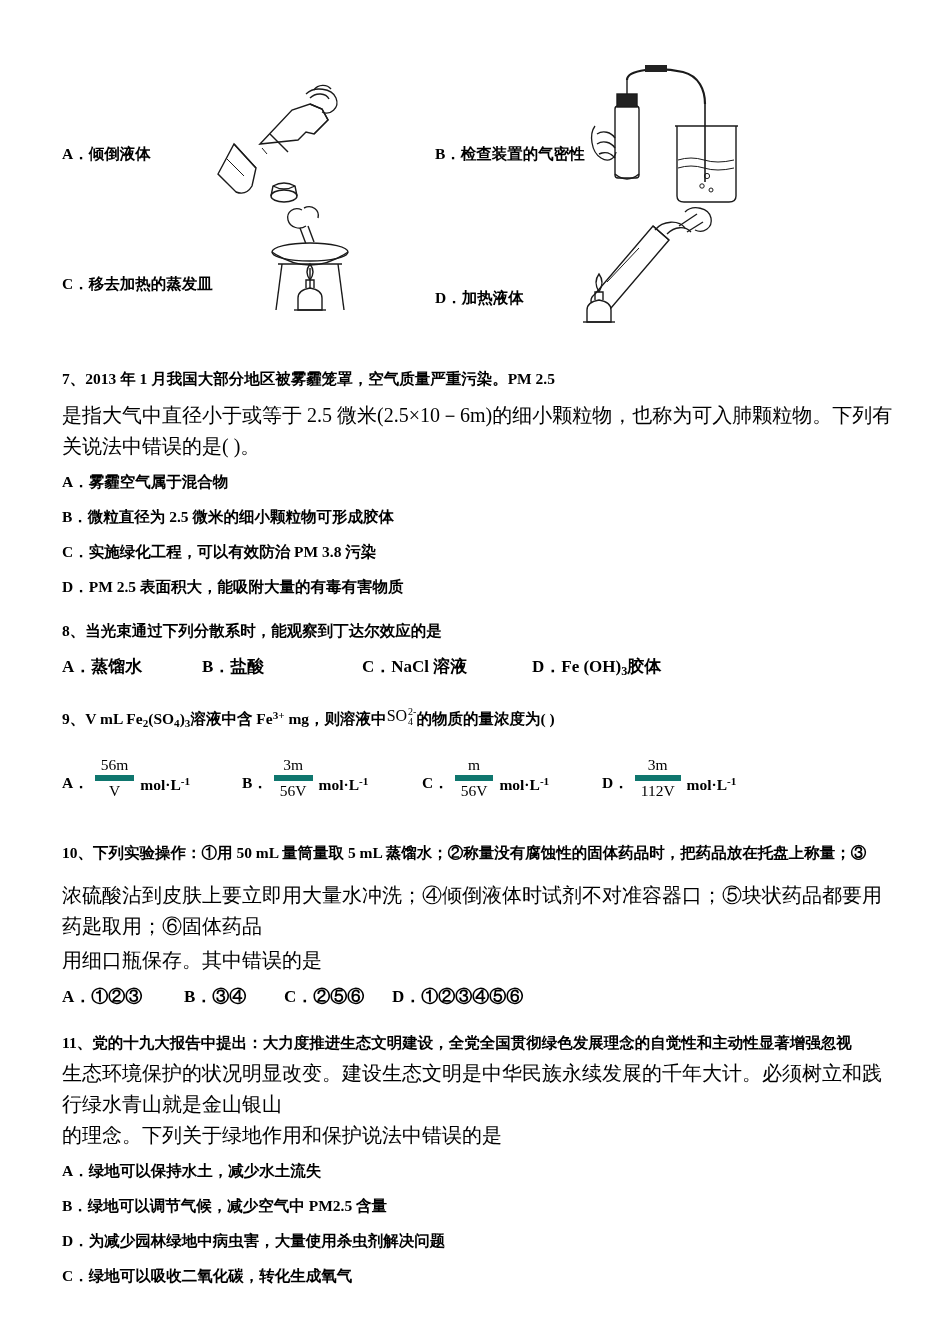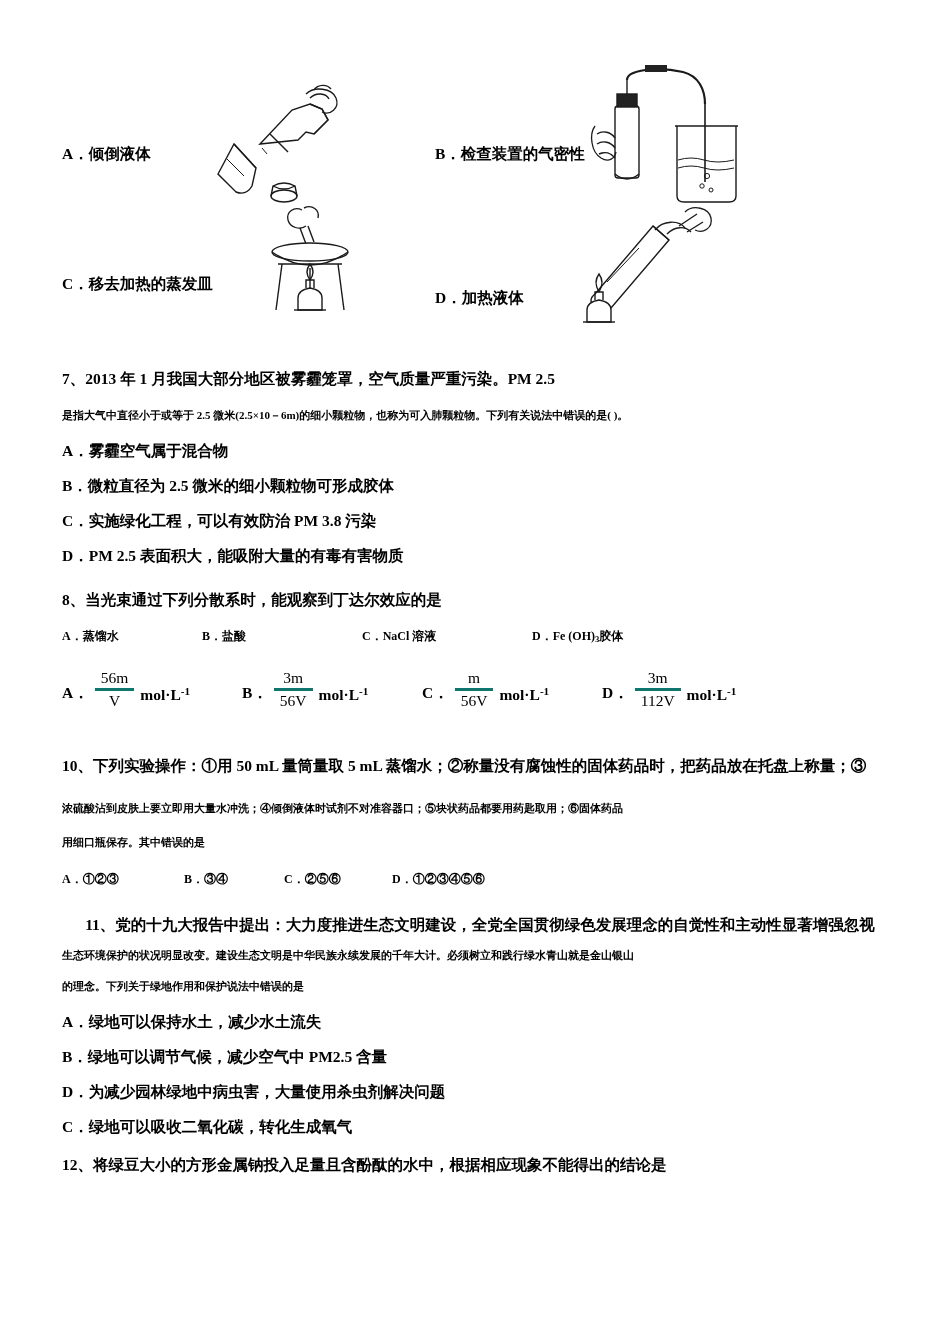--- a/index.html
+++ b/index.html
@@ -46,33 +46,33 @@
   }
 
   
   .q {
     font-size: 15.5px;
     line-height: 30px;
     margin-top: 14px;
     font-weight: bold;
   }
   .para {
-    font-size: 11px;
+    font-size: 20px;
     line-height: 31px;
-    font-weight: bold;
+    font-weight: normal;
     margin-top: 6px;
   }
   .opt {
     font-size: 15.5px;
     line-height: 30px;
     font-weight: bold;
     margin-top: 5px;
   }
   .opt-inline {
-    font-size: 12px;
+    font-size: 17px;
     line-height: 30px;
     font-weight: bold;
     margin-top: 6px;
     position: relative;
     height: 30px;
   }
   .opt-inline span.cell {
     position: absolute;
     white-space: nowrap;
   }
@@ -97,21 +97,21 @@
   .frac-label { margin-right: 6px; padding-bottom: 6px; }
   .frac {
     display: inline-block;
     text-align: center;
     font-family: "Liberation Serif", serif;
     margin-right: 6px;
   }
   .frac .num {
     display: block;
     padding: 0 6px 1px 6px;
-    border-bottom: 3px solid #0f766e;
+    border-bottom: 6px solid #0f766e;
     font-size: 15.5px;
     font-weight: normal;
   }
   .frac .den {
     display: block;
     padding: 1px 6px 0 6px;
     font-size: 15.5px;
     font-weight: normal;
   }
   .frac-unit { padding-bottom: 6px; }
@@ -271,20 +271,23 @@
     <div class="q">
       <span>8、</span><span>当光束通过下列分散系时，能观察到丁达尔效应的是</span>
     </div>
     <div class="opt-inline">
       <span class="cell" style="left:0px;">A．蒸馏水</span>
       <span class="cell" style="left:140px;">B．盐酸</span>
       <span class="cell" style="left:300px;">C．NaCl 溶液</span>
       <span class="cell" style="left:470px;">D．Fe (OH)<sub>3</sub>胶体</span>
     </div>
 
+    <div class="q" style="margin-top:18px;">
+      <span>9、</span><span>V mL Fe<sub>2</sub>(SO<sub>4</sub>)<sub>3</sub>溶液中含 Fe<sup>3+</sup> mg，则溶液中</span><span class="so4">SO<span class="sup-sub"><span style="display:block;">2-</span><span style="display:block;">4</span></span></span><span>的物质的量浓度为(        )</span>
+    </div>
 
     <div class="frac-row">
       <div class="frac-item" style="left:0px;">
         <span class="frac-label">A．</span>
         <span class="frac">
             <span class="num">56m</span>
             <span class="den">V</span>
           </span>
         <span class="frac-unit">mol·L<sup>-1</sup></span>
       </div>
@@ -319,28 +322,25 @@
     </div>
     <div class="para" style="margin-top:12px;">浓硫酸沾到皮肤上要立即用大量水冲洗；④倾倒液体时试剂不对准容器口；⑤块状药品都要用药匙取用；⑥固体药品</div>
     <div class="para" style="margin-top:3px;">用细口瓶保存。其中错误的是</div>
     <div class="opt-inline">
       <span class="cell" style="left:0px;">A．①②③</span>
       <span class="cell" style="left:122px;">B．③④</span>
       <span class="cell" style="left:222px;">C．②⑤⑥</span>
       <span class="cell" style="left:330px;">D．①②③④⑤⑥</span>
     </div>
 
-    <div class="q" style="margin-top:16px;text-align:center;">
+    <div class="q" style="margin-top:16px;">
       <span>11、</span><span>党的十九大报告中提出：大力度推进生态文明建设，全党全国贯彻绿色发展理念的自觉性和主动性显著增强忽视</span>
     </div>
     <div class="para" style="margin-top:0;">生态环境保护的状况明显改变。建设生态文明是中华民族永续发展的千年大计。必须树立和践行绿水青山就是金山银山</div>
     <div class="para" style="margin-top:0;">的理念。下列关于绿地作用和保护说法中错误的是</div>
     <div class="opt">A．绿地可以保持水土，减少水土流失</div>
     <div class="opt">B．绿地可以调节气候，减少空气中 PM2.5 含量</div>
     <div class="opt">D．为减少园林绿地中病虫害，大量使用杀虫剂解决问题</div>
     <div class="opt">C．绿地可以吸收二氧化碳，转化生成氧气</div>
 
-    <div class="q" style="margin-top:8px;">
-      <span>12、</span><span>将绿豆大小的方形金属钠投入足量且含酚酞的水中，根据相应现象不能得出的结论是</span>
-    </div>
 
   </div>
 </div>
 
 </body></html>

